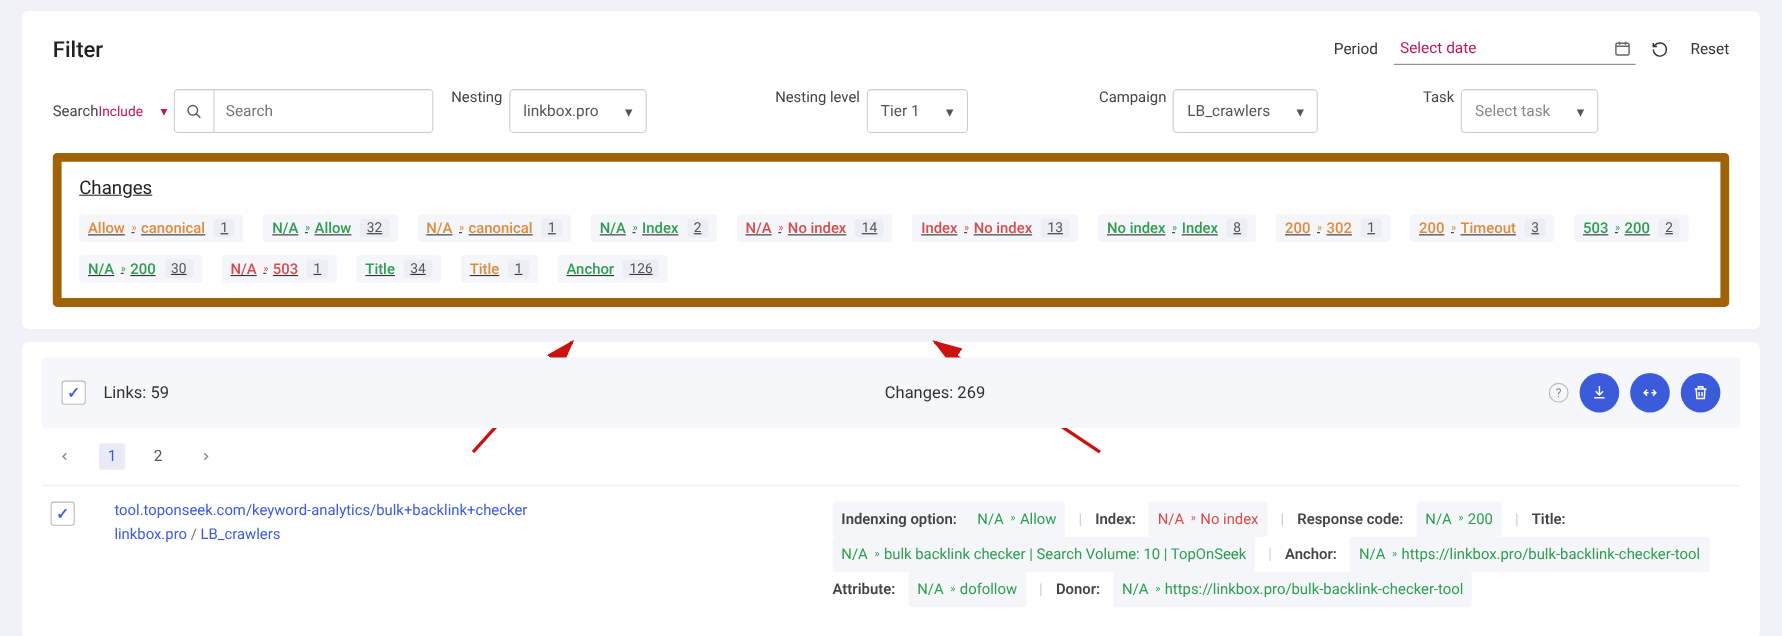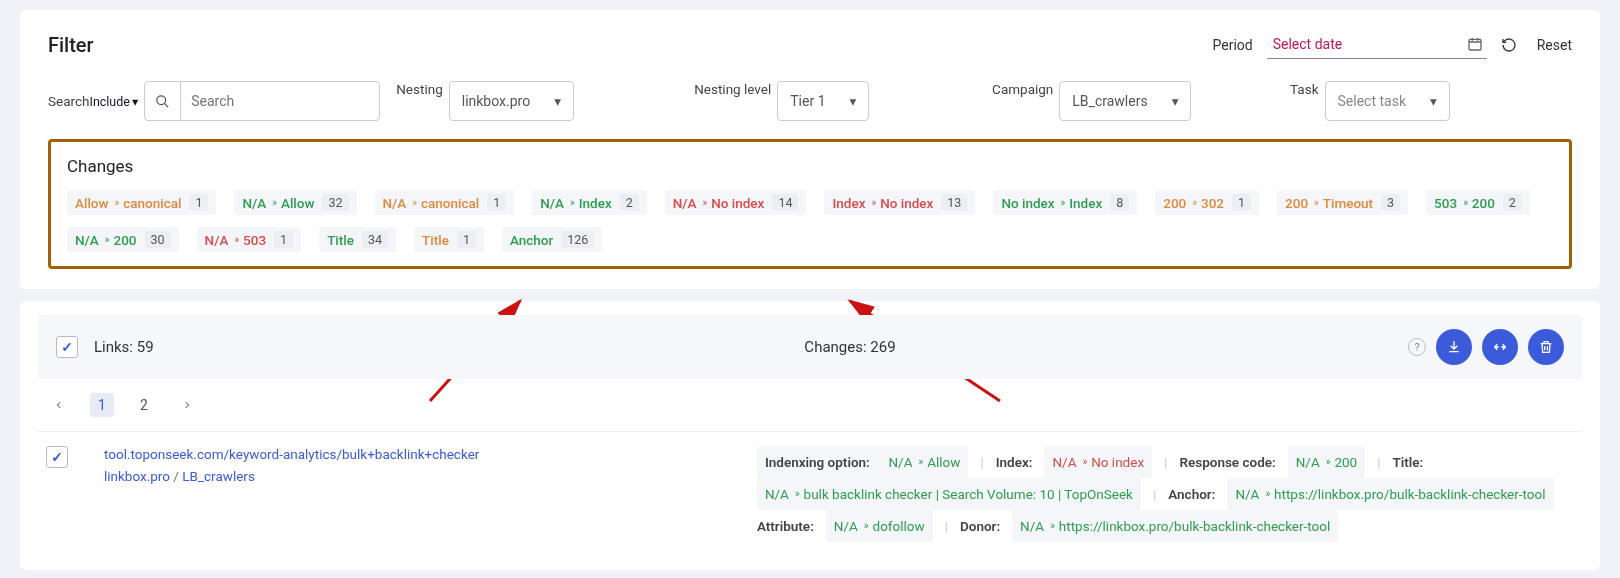--- a/index.html
+++ b/index.html
@@ -11,27 +11,27 @@
 .period-wrap { display: flex; align-items: center; gap: 14px; }
 .period-label { font-size: 14px; color: #333; margin-left: 40px; }
 .date-input { position: relative; border: none; border-bottom: 1px solid #888; padding: 6px 28px 6px 6px; width: 220px; font-size: 14px; color: #be185d; display:flex; align-items:center; }
 .date-input .cal-icon { position: absolute; right: 4px; }
 .reset-btn { display: flex; align-items: center; gap: 20px; font-size: 14px; color: #333; cursor: pointer; }
 .filter-row { display: flex; gap: 16px; align-items: flex-end; }
 .fgroup { display: flex; flex-direction: row; gap: 6px; flex: 1; }
 .fgroup.search { flex: 0 0 290px; }
 .fgroup-label-row { display: flex; align-items: center; justify-content: space-between; }
 .flabel { font-size: 13.5px; color: #444; }
-.include { font-size: 12.5px; color: #0f172a; display: flex; align-items: center; gap: 2px; }
+.include { font-size: 12.5px; color: #be185d; display: flex; align-items: center; gap: 16px; }
 .input-shell { display: flex; border: 1px solid #ccc; border-radius: 4px; height: 40px; align-items: center; background: #fff; }
 .input-shell.search .sbtn { width: 36px; display: flex; align-items: center; justify-content: center; border-right: 1px solid #ccc; height: 100%; }
 .input-shell input { border: none; outline: none; flex: 1; padding: 0 10px; font-size: 14px; color: #555; background: transparent; }
 .input-shell .caret { padding: 0 12px; color: #555; }
 .input-shell .sel-text { flex: 1; padding: 0 12px; font-size: 14px; color: #555; }
-.changes-box { border: 3px solid #a16207; border-radius: 4px; padding: 14px 16px 14px; margin-top: 18px; position: relative; }
+.changes-box { border: 8px solid #a16207; border-radius: 4px; padding: 14px 16px 14px; margin-top: 18px; position: relative; text-decoration: underline; }
 .changes-title { font-size: 17px; color: #222; margin-bottom: 14px; }
 .chips { display: flex; flex-wrap: wrap; gap: 12px 18px; align-items: center; }
 .chip { background: #f4f6fa; border-radius: 3px; padding: 4px 8px; display: inline-flex; align-items: center; gap: 6px; font-size: 13.5px; }
 .chip .from, .chip .to, .chip .lbl { font-weight: 500; }
 .chip .cnt { background: #eceef4; border-radius: 3px; padding: 1px 6px; color: #555; font-size: 12.5px; margin-left: 2px; }
 .carets { font-size: 10px; letter-spacing: -2px; }
 .c-orange { color: #e08a3c; }
 .c-red { color: #d94b4b; }
 .c-green { color: #2e9d4f; }
 .links-bar { background: #f5f7fb; border-radius: 4px; padding: 14px 18px; display: flex; align-items: center; position: relative; }

